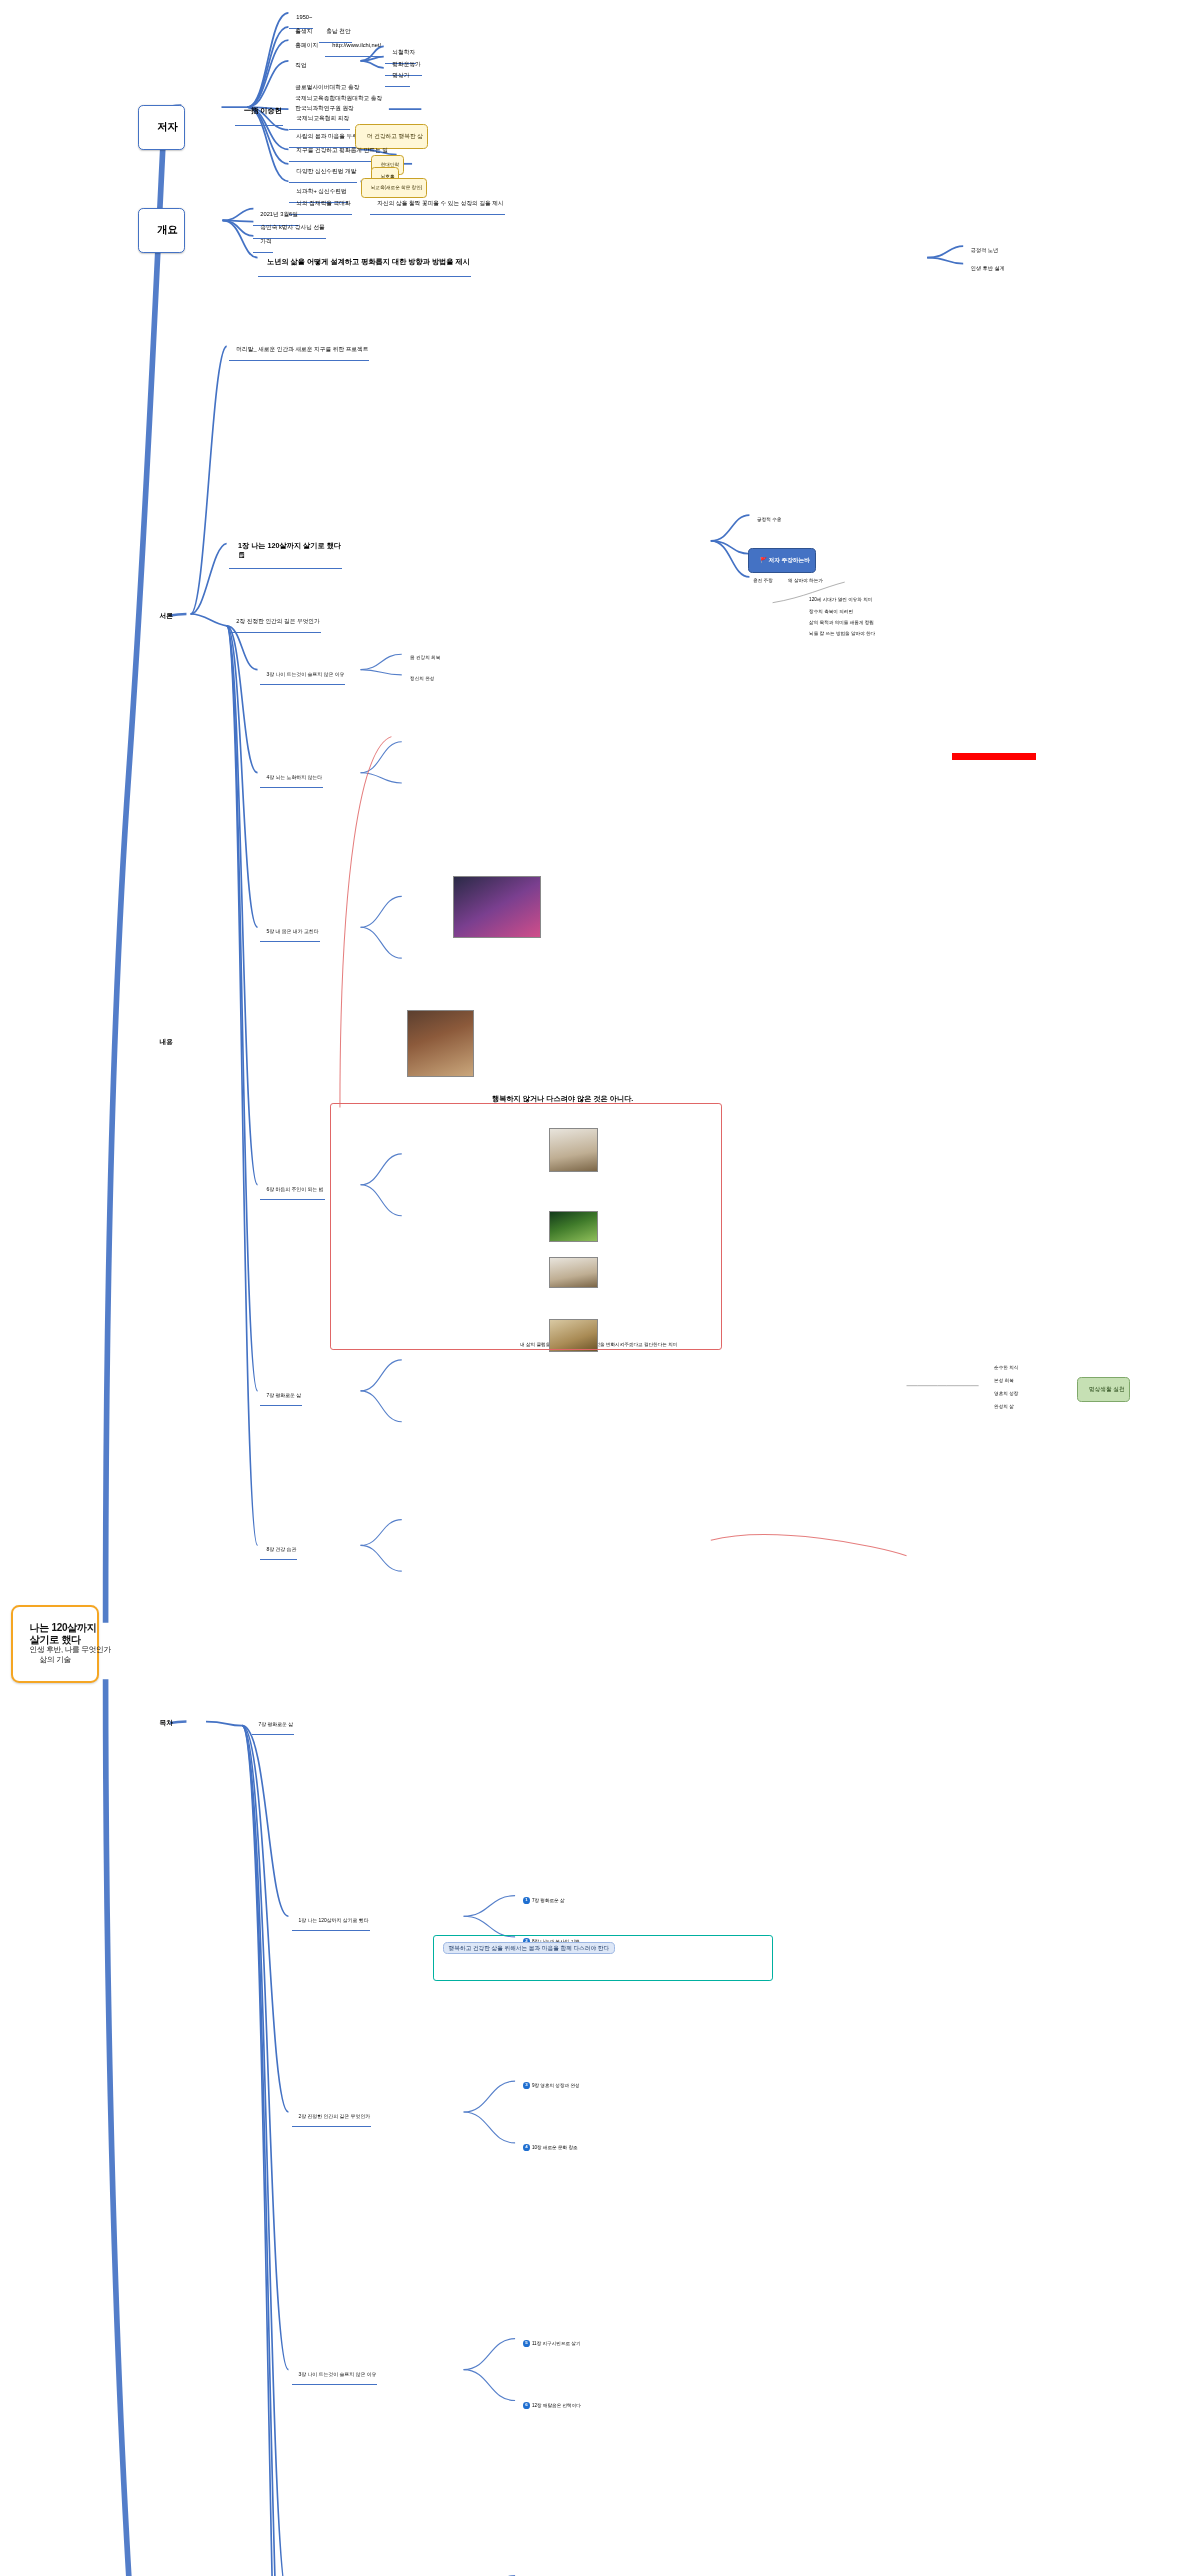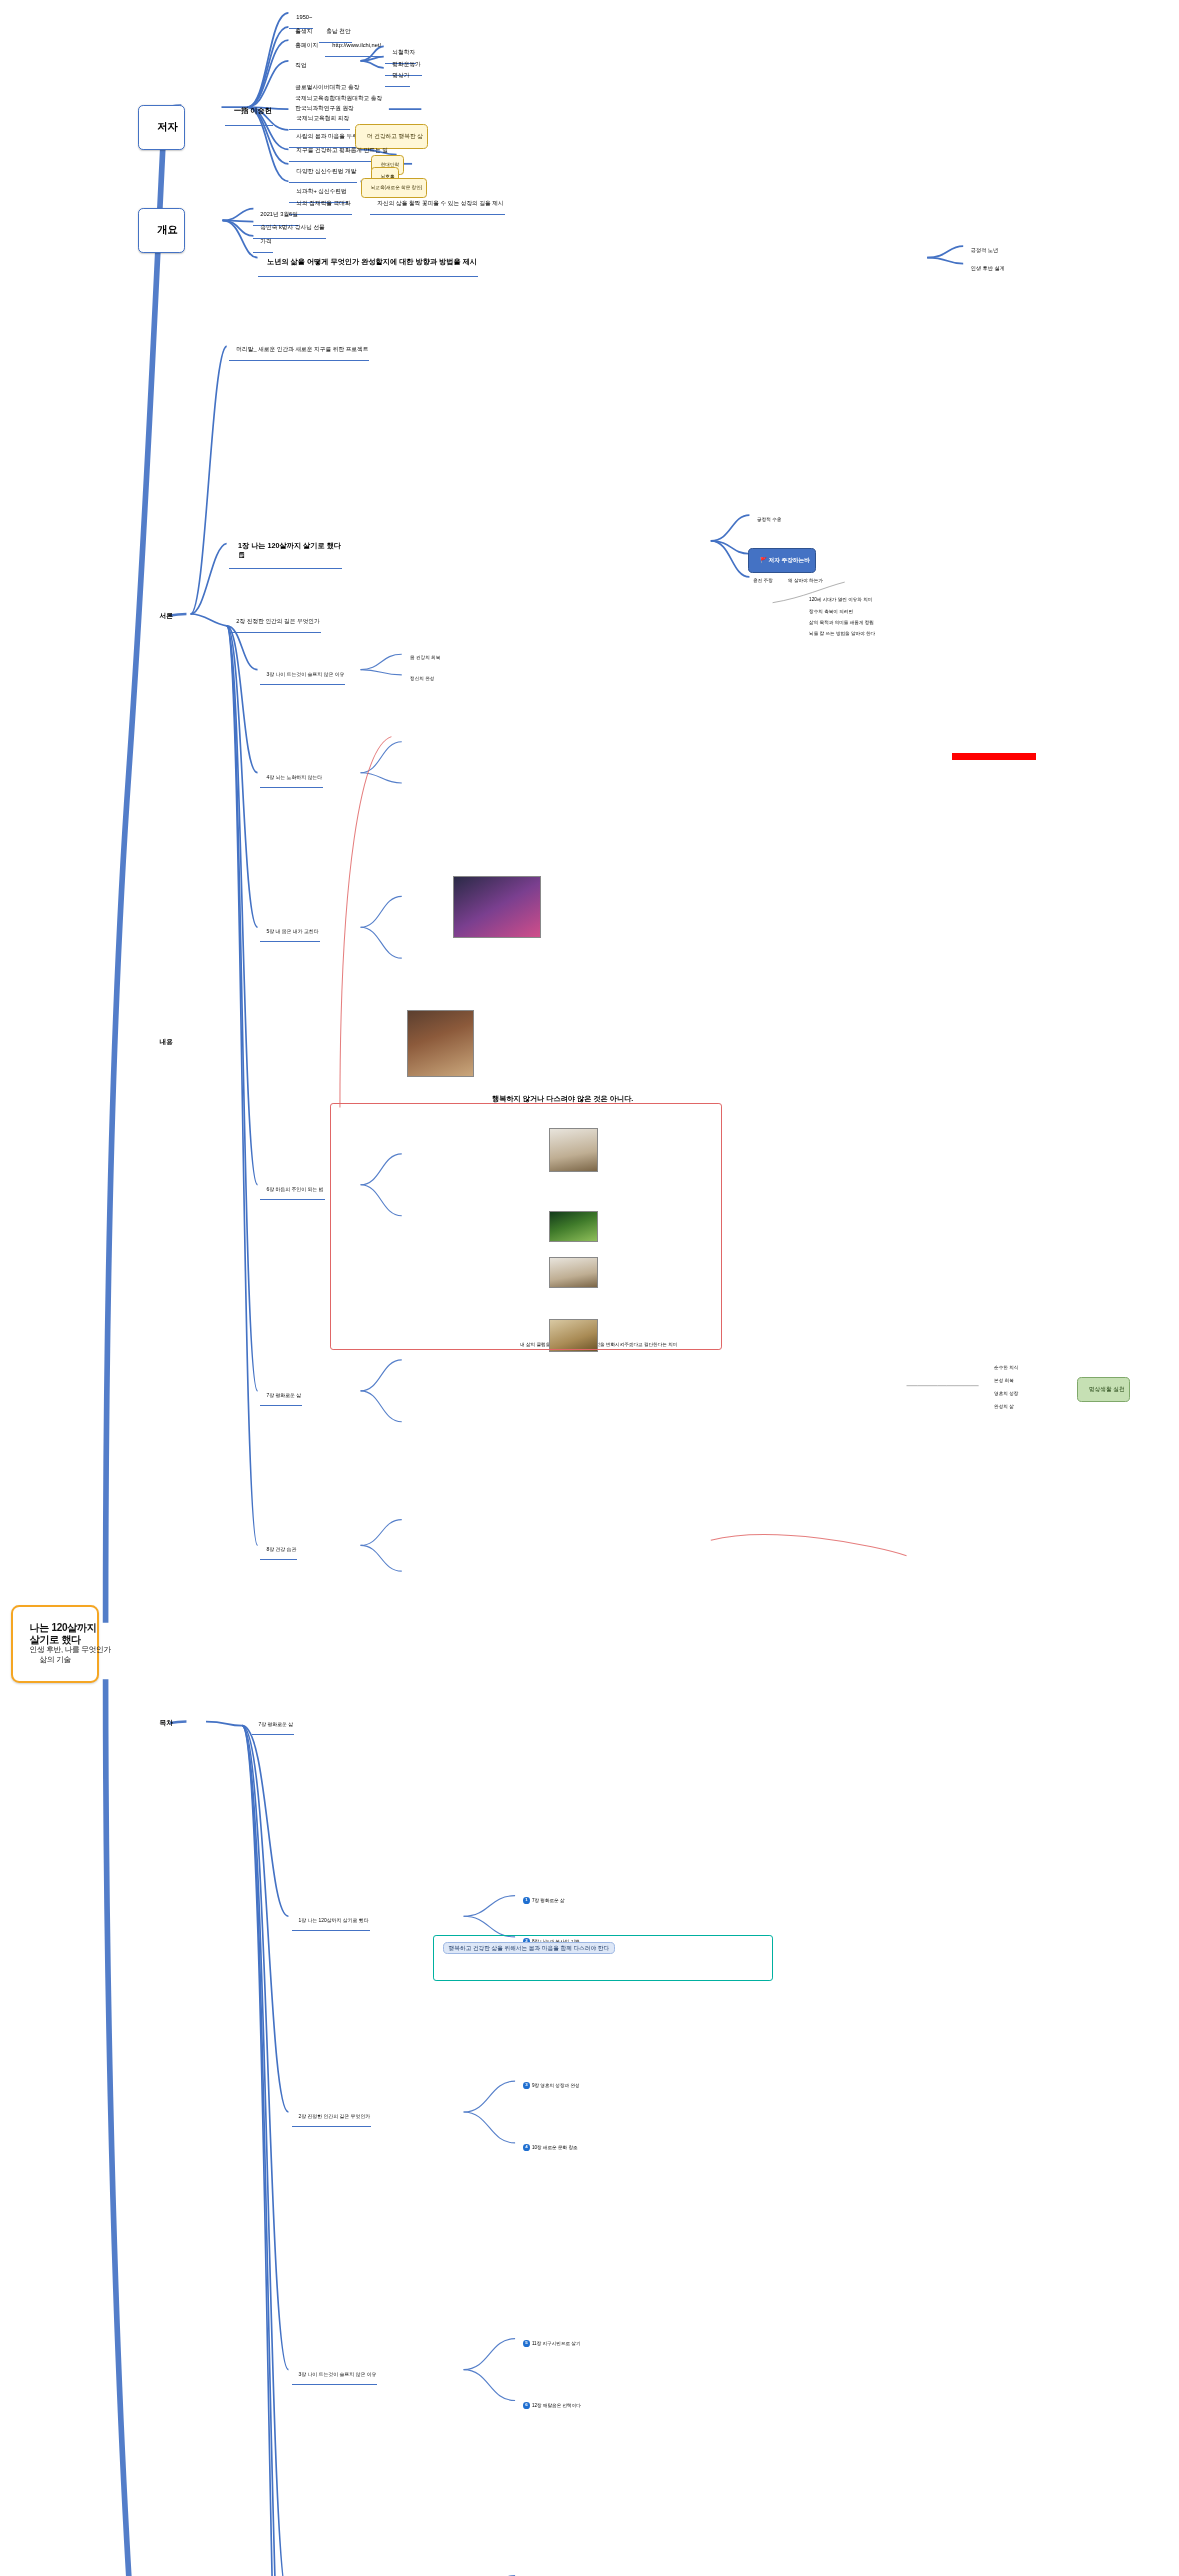--- a/index.html
+++ b/index.html
@@ -256,21 +256,21 @@
   <div class="node" style="left:152px; top:1030px; font-size:6.7px; font-weight:bold;">
     <span>내용</span>
   </div>
   <div class="node" style="left:152px; top:604px; font-size:6.7px; font-weight:bold;">
     <span>서론</span>
   </div>
   <div class="node" style="left:152px; top:1711px; font-size:6.7px; font-weight:bold;">
     <span>목차</span>
   </div>
 
-  <div class="node u md" style="left:225px; top:99px;">
+  <div class="node u md" style="left:235px; top:99px;">
     <span>一指 이승헌</span>
   </div>
 
   <div class="node u sm" style="left:289px; top:7.2px;">
     <span>1950~</span>
   </div>
   <div class="node plain" style="left:289px; top:21px;">
     <span>출생지</span>
   </div>
   <div class="node u sm" style="left:319px; top:21px;">
@@ -346,21 +346,21 @@
   <div class="node u sm" style="left:253px; top:204px;">
     <span>2021년 3월6일</span>
   </div>
   <div class="node u sm" style="left:253px; top:217px;">
     <span>송민숙 k명사 강사님 선물</span>
   </div>
   <div class="node u sm" style="left:253px; top:231px;">
     <span>가격</span>
   </div>
   <div class="node u md" style="left:258px; top:250px;">
-    <span>노년의 삶을 어떻게 무엇인가 완성할지에 대한 방향과 방법을 제시</span>
+    <span>노년의 삶을 어떻게 설계하고 평화롭지 대한 방향과 방법을 제시</span>
   </div>
   <div class="node plain sm" style="left:965px; top:241px;">
     <span>긍정적 노년</span>
   </div>
   <div class="node plain sm" style="left:965px; top:259px;">
     <span>인생 후반 설계</span>
   </div>
 
   <div class="node u sm" style="left:229px; top:339px;">
     <span>머리말_ 새로운 인간과 새로운 지구를 위한 프로젝트</span>

